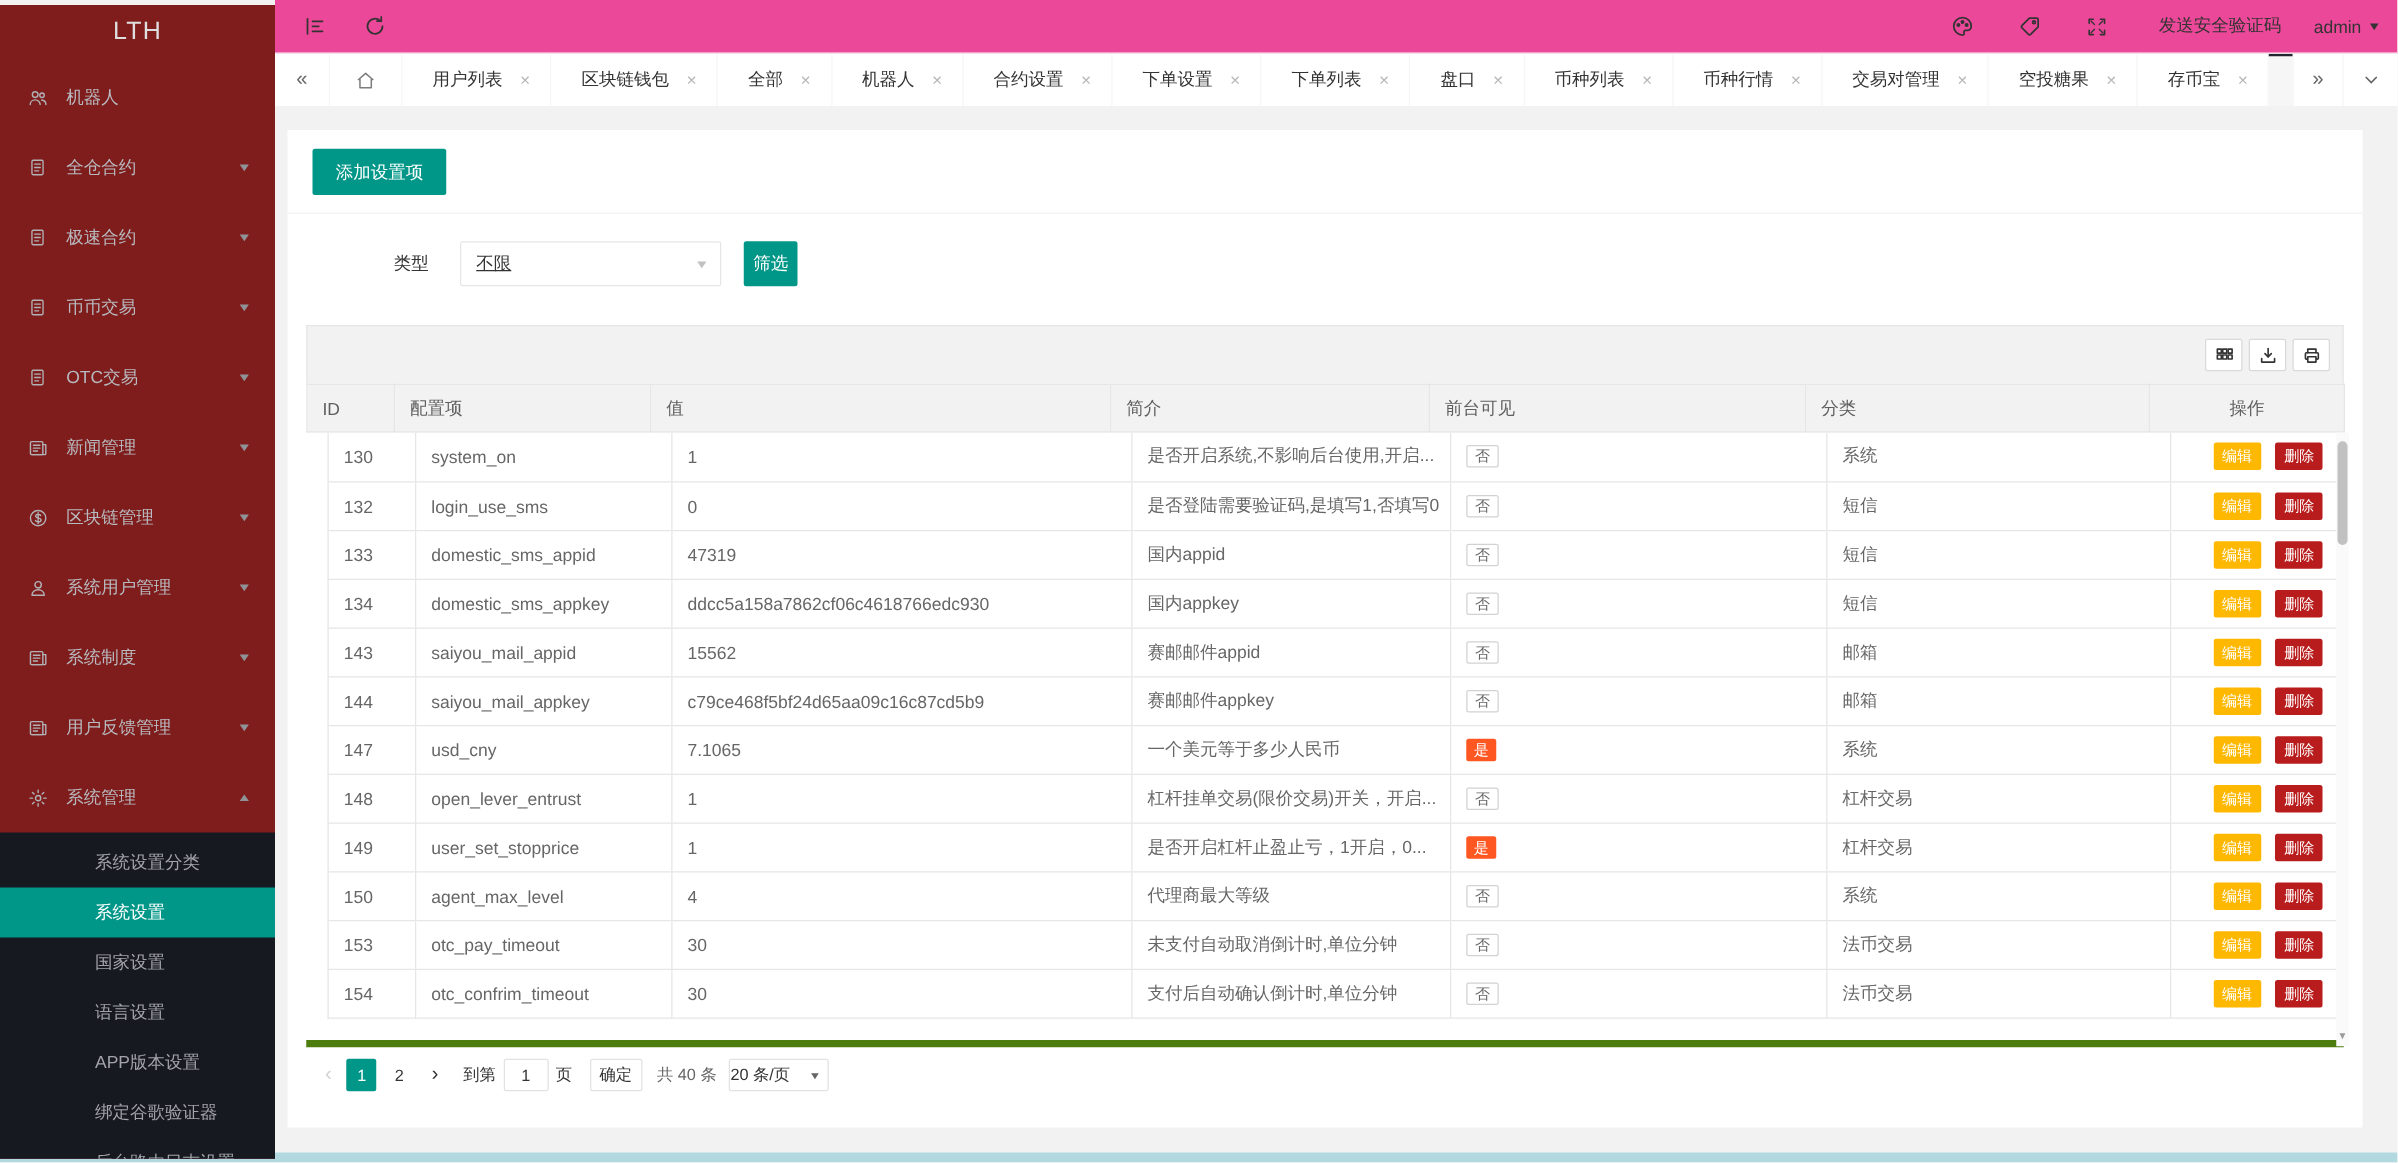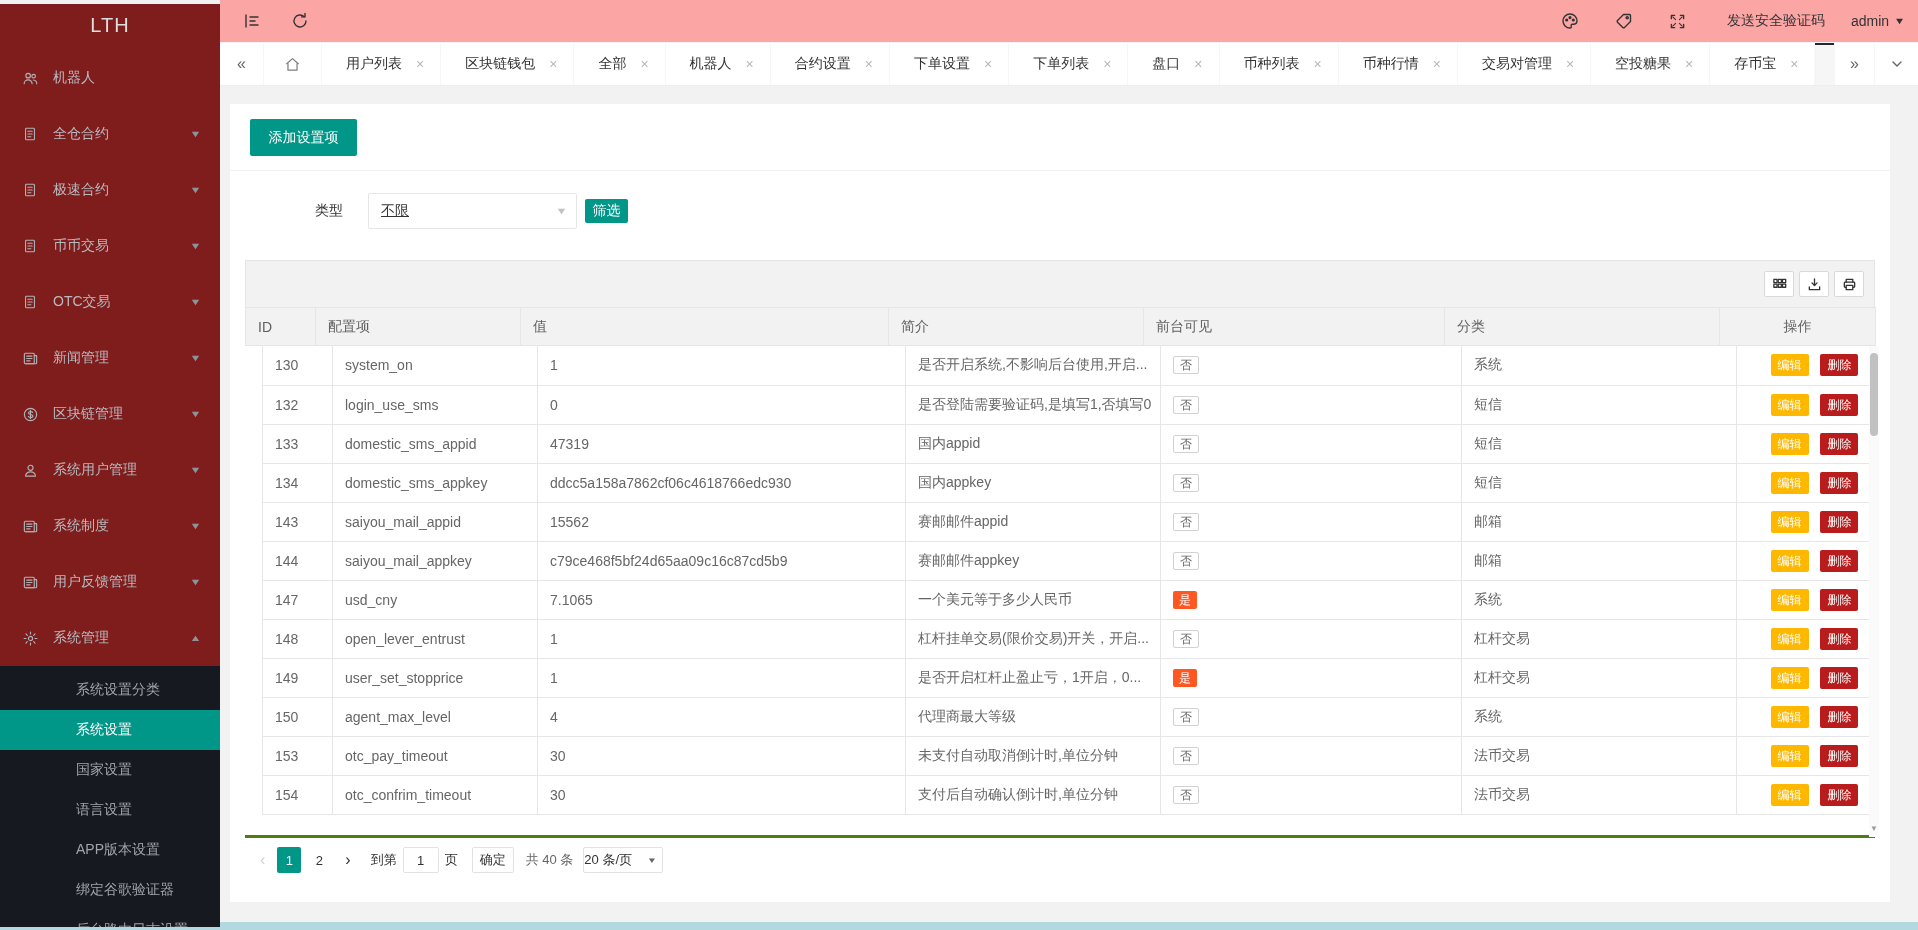--- a/index.html
+++ b/index.html
@@ -12,21 +12,21 @@
   .side-menu { margin-top:3px; }
   .side-item { height:56px; display:flex; align-items:center; padding:0 20px 0 22px; color:#b8babf; cursor:pointer; }
   .side-item .s-icon { width:17px; height:17px; margin-right:14px; flex:0 0 17px; display:inline-flex; }
   .side-item .s-label { flex:1; font-size:14px; }
   .side-item .s-arrow { font-size:9px; color:#8f9297; transform:scaleX(1.4); }
   .side-sub { background:#171920; padding:4px 0 0 0; }
   .sub-item { height:40px; display:flex; align-items:center; padding-left:76px; color:#a2a4a9; font-size:14px; cursor:pointer; }
   .sub-item.active { background:#009688; color:#fff; }
 
   
-  .header { position:absolute; left:220px; top:0; right:0; height:43px; background:#fca5a5; border-bottom:1px solid #f6f6f6; display:flex; align-items:center; }
+  .header { position:absolute; left:220px; top:0; right:0; height:43px; background:#ec4899; border-bottom:1px solid #f6f6f6; display:flex; align-items:center; }
   .hdr-icon { width:40px; height:42px; display:flex; align-items:center; justify-content:center; cursor:pointer; color:#333; }
   .hdr-left { display:flex; margin-left:12px; }
   .hdr-left .hdr-icon { margin-right:8px; }
   .hdr-right { margin-left:auto; display:flex; align-items:center; padding-right:14px; }
   .hdr-right .hdr-icon { margin:0 7px; }
   .send-code { margin:0 26px 0 22px; cursor:pointer; font-size:14px; color:#333; }
   .admin-box { display:flex; align-items:center; cursor:pointer; }
   .admin-name { font-size:14px; }
   .admin-caret { font-size:9px; margin-left:6px; color:#333; transform:scaleX(1.3); }
 
@@ -43,30 +43,30 @@
 
   
   .card { position:absolute; left:230px; top:104px; width:1660px; height:798px; background:#fff; padding:15px; z-index:1; }
   .btn { border:none; border-radius:2px; color:#fff; background:#009688; cursor:pointer; font-size:14px; font-family:inherit;text-align:center; }
   .btn-add { display:block; margin:0 0 0 5px; width:107px; height:37px; }
   .card-divider { height:1px; background:#f2f2f2; margin:14px -15px 0; }
   .filter-row { margin-top:22px; display:flex; align-items:center; height:36px; }
   .filter-label { margin-left:70px; color:#333; }
   .filter-select { margin-left:25px; width:209px; height:36px; border:1px solid #e6e6e6; border-radius:2px; display:flex; align-items:center; padding:0 12px; color:#333; cursor:pointer; background:#fff; position:relative;text-decoration:underline; }
   .filter-select .sel-caret { position:absolute; right:10px; font-size:9px; color:#c2c2c2; transform:scaleX(1.4); }
-  .btn-filter { margin-left:8px; width:43px; height:24px; }
+  .btn-filter { margin-left:18px; width:43px; height:36px; }
 
   
   .table-block { margin-top:31px; position:relative; width:1630px; }
   .tbl-toolbar { height:47px; background:#f2f2f2; border:1px solid #e6e6e6; border-bottom:none; display:flex; align-items:center; justify-content:flex-end; padding-right:10px; }
   .tool-btn { width:30px; height:26px; border:1px solid #d9d9d9; background:#fff; border-radius:2px; margin-left:5px; display:flex; align-items:center; justify-content:center; cursor:pointer; color:#333; }
   table.grid { border-collapse:collapse; table-layout:fixed; width:1630px; }
   .grid col.c0{width:70px}.grid col.c1{width:205px}.grid col.c2{width:368px}.grid col.c3{width:255px}.grid col.c4{width:301px}.grid col.c5{width:275px}.grid col.c6{width:156px}
   .grid th { height:38px; background:#f2f2f2; border:1px solid #e6e6e6; font-weight:normal; color:#5f5f5f; text-align:left; padding:0 12px; font-size:14px; }
-  .tbody-clip { height:492px; overflow:hidden; border-bottom:3px solid #4d7c0f;padding-left:17px; }
+  .tbody-clip { height:492px; overflow:hidden; border-bottom:6px solid #4d7c0f;padding-left:17px; }
   .grid td { height:39px; border:1px solid #e6e6e6; border-top:none; color:#666; padding:0 12px; font-size:14px; white-space:nowrap; overflow:hidden; background:#fff; }
   .grid th.center, .grid td.center { text-align:center; }
   .badge-yes { display:inline-block; background:#ff5722; color:#fff; font-size:12px; line-height:18px; padding:0 6px; border-radius:2px; }
   .badge-no  { display:inline-block; background:#fff; border:1px solid #d2d2d2; color:#666; font-size:12px; line-height:16px; padding:0 6px; border-radius:2px; }
   .btn-xs { display:inline-block; border:none; border-radius:2px; color:#fff; font-size:12px; height:22px; line-height:22px; padding:0 7px; cursor:pointer; font-family:inherit; }
   .btn-warm { background:#ffb800; margin-right:8px; }
   .btn-danger { background:#b91c1c; }
 
   
   .v-scroll { position:absolute; right:-4px; top:86px; width:10px; height:491px; background:#fafafa; }

